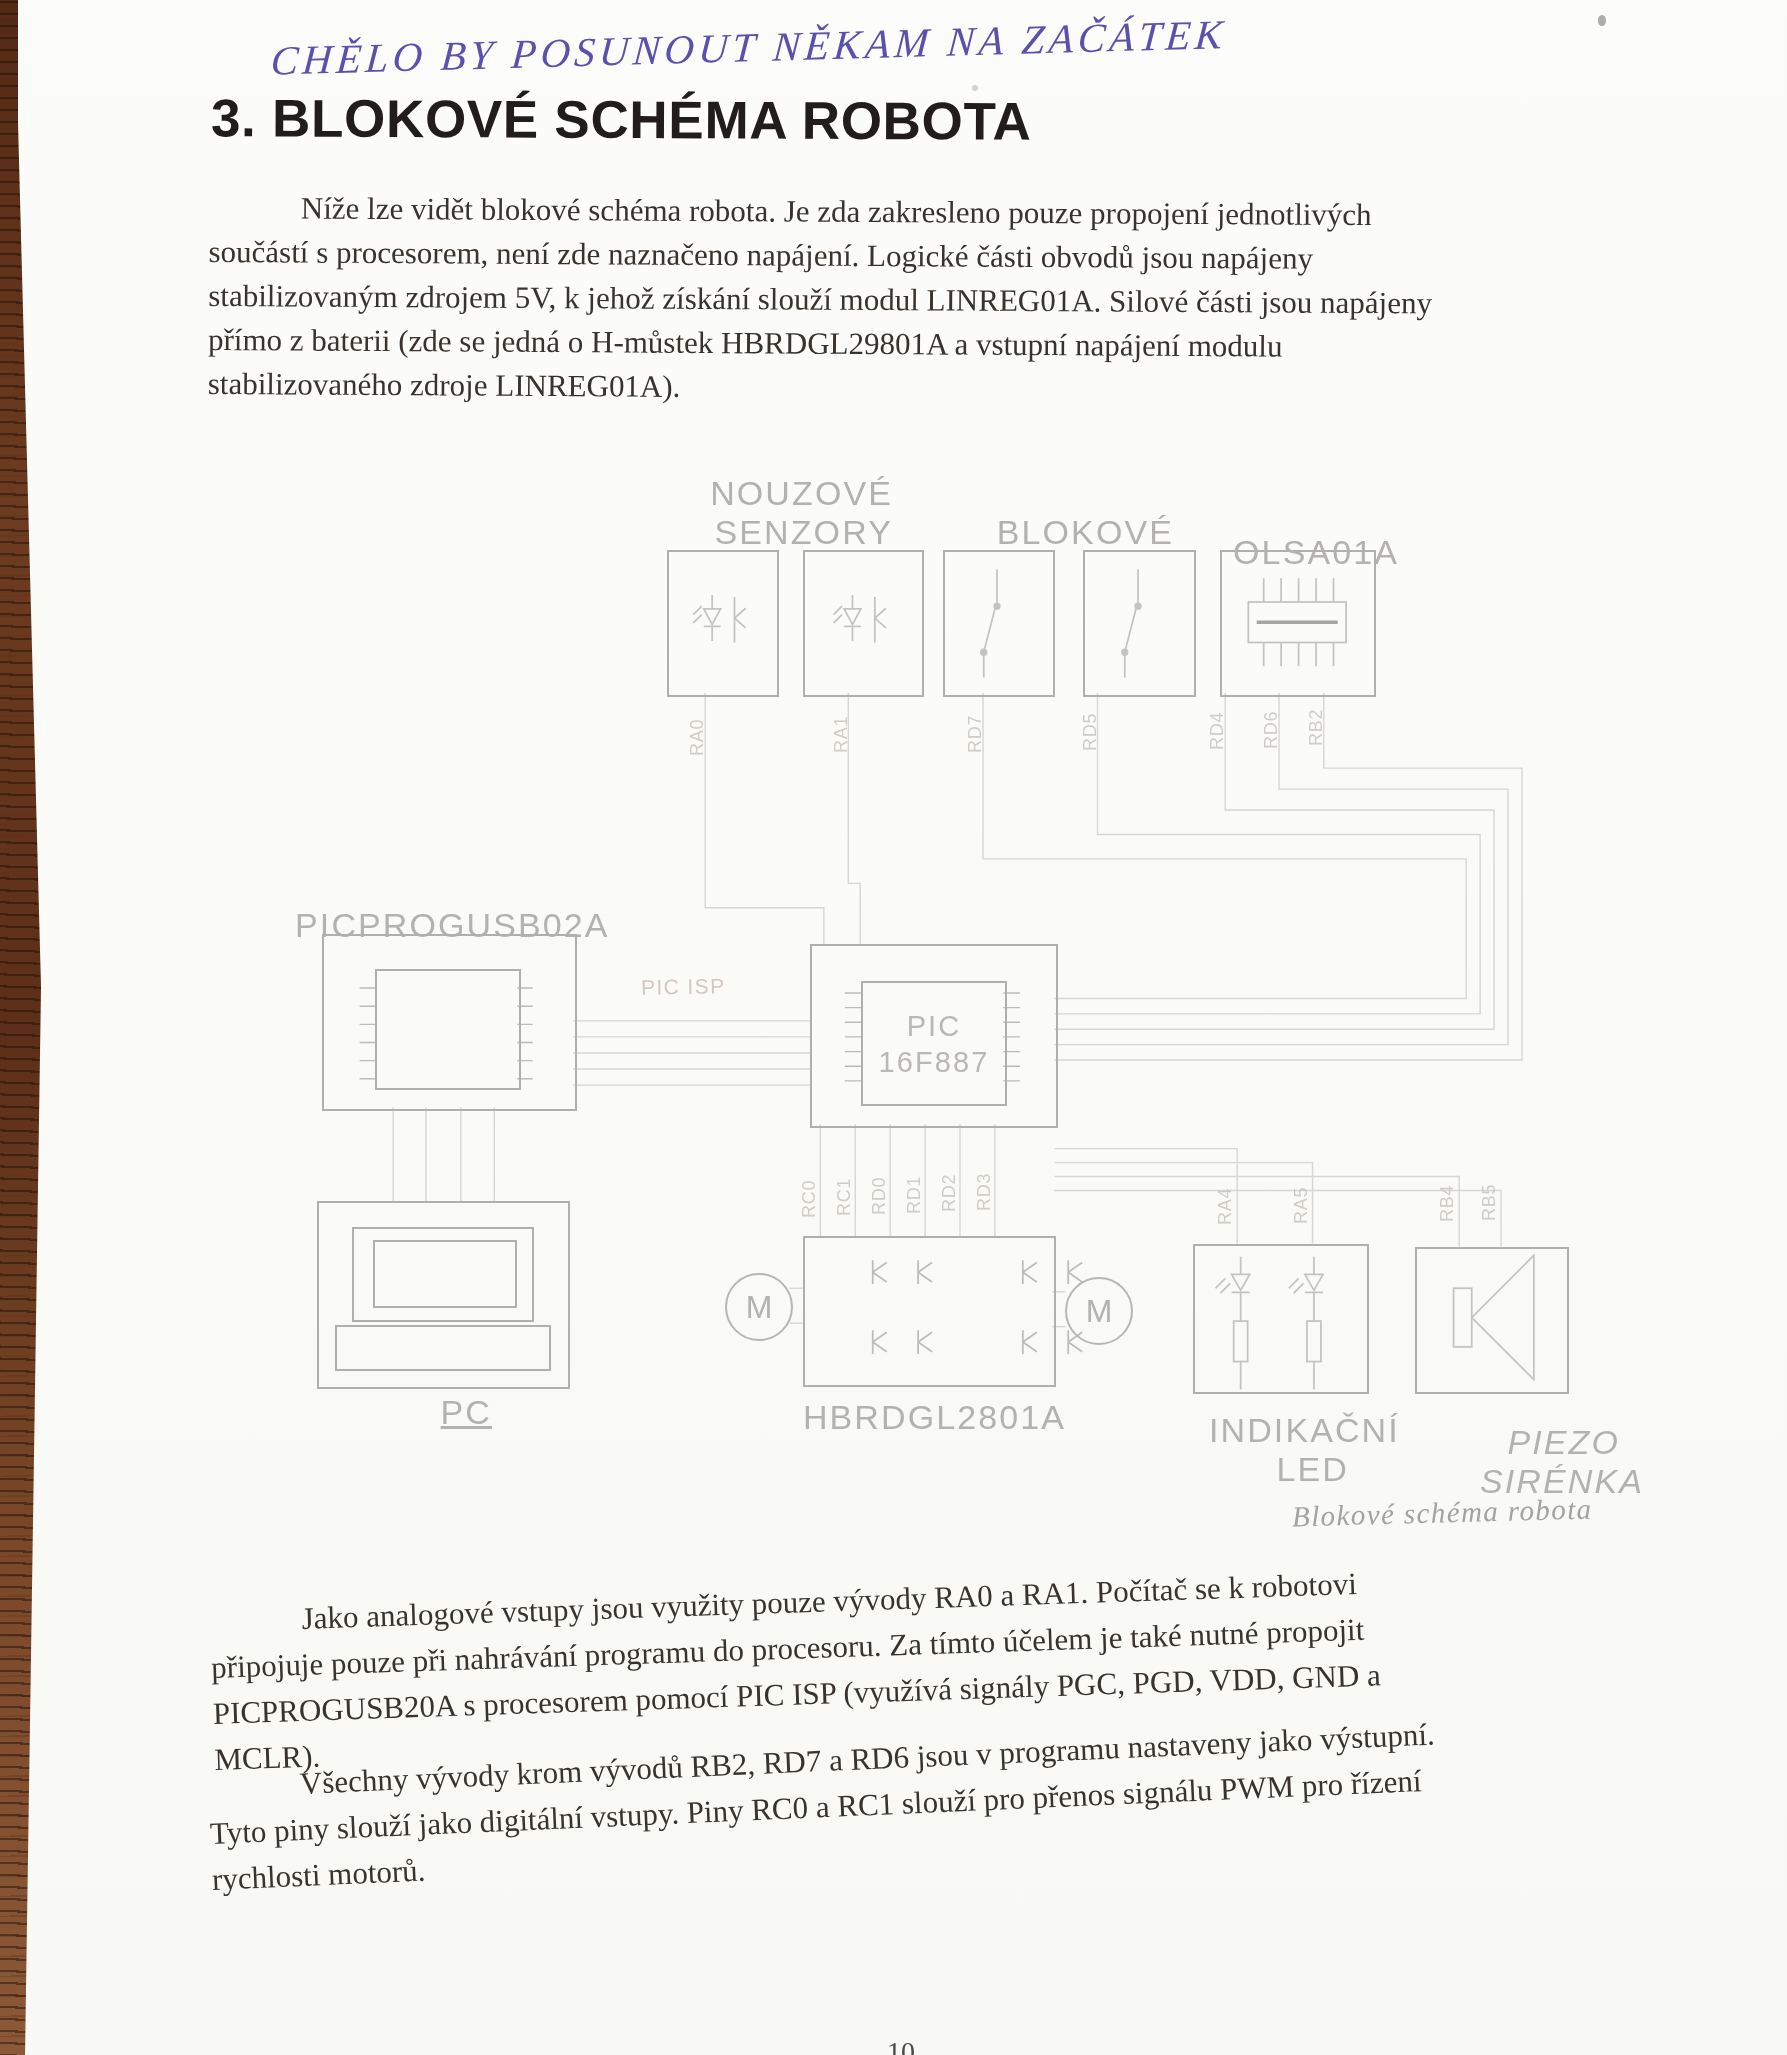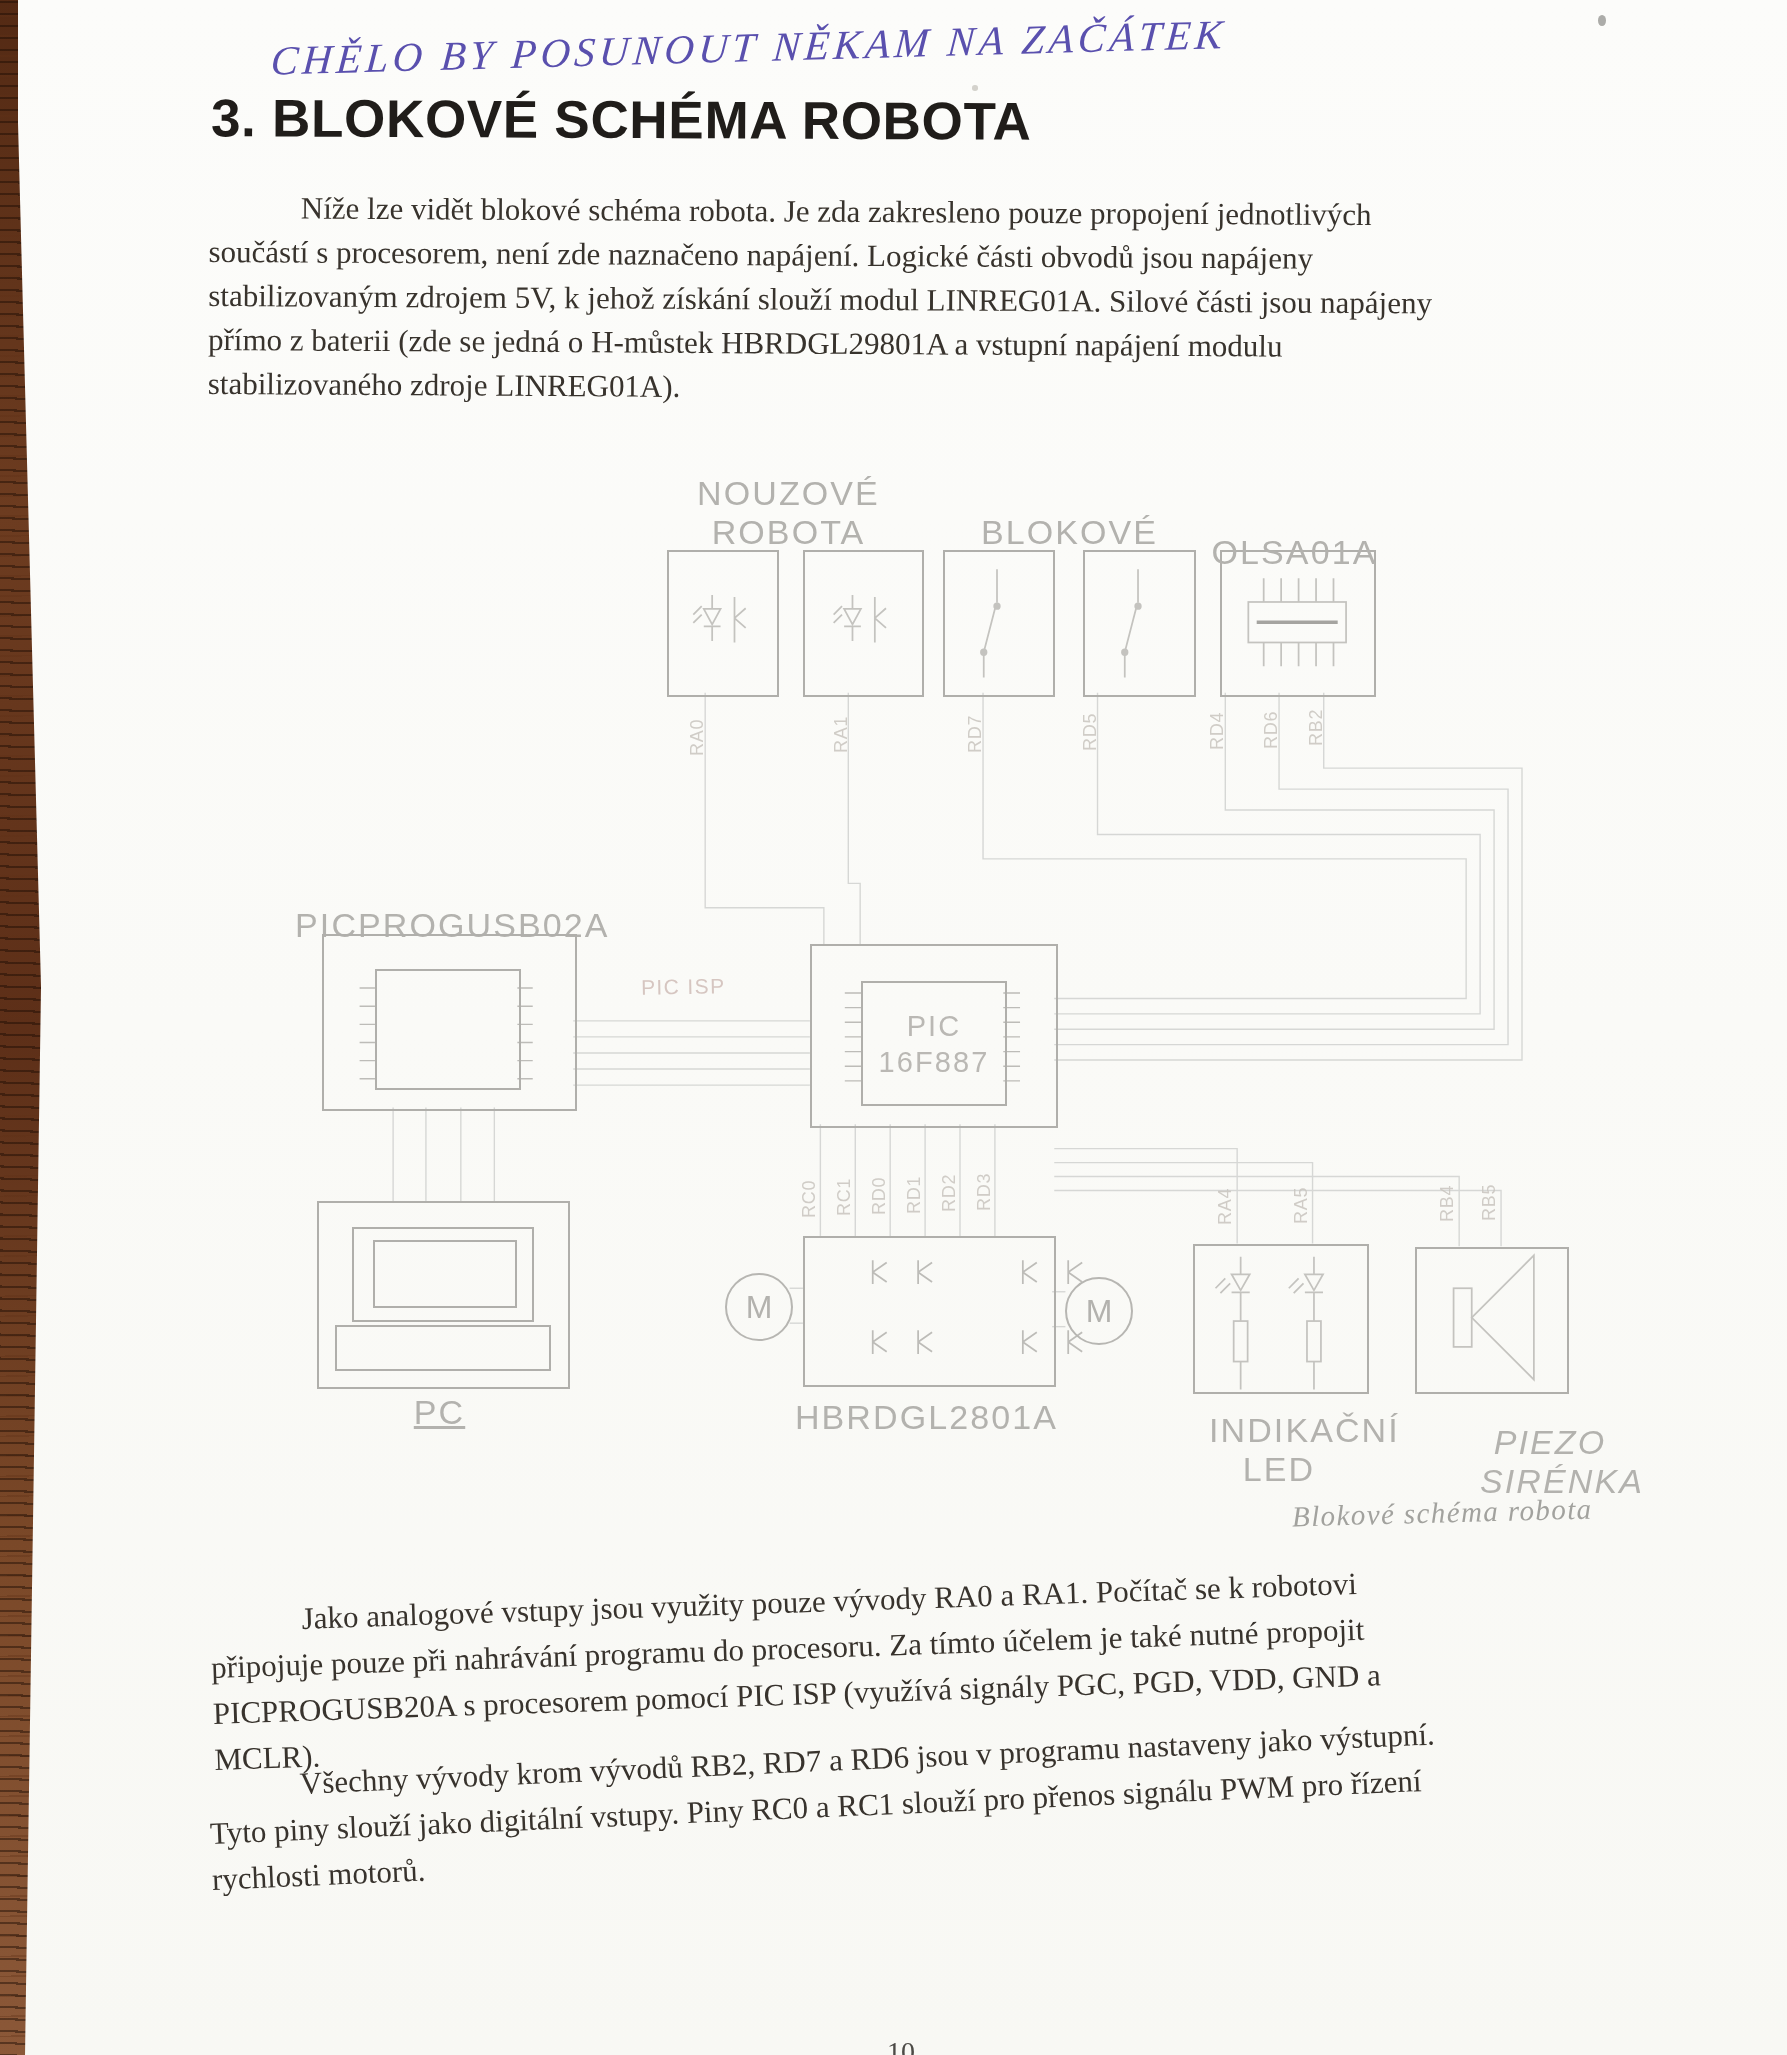--- a/index.html
+++ b/index.html
@@ -22,21 +22,21 @@
         font-size:53px;letter-spacing:0.7px;color:#201d1a;transform:rotate(.25deg);white-space:nowrap;}
   .para{position:absolute;width:1459px;font-size:31px;line-height:44px;color:#38332d;}
   .para .ln{white-space:nowrap;}
   .para .indent{padding-left:92px;}
   #para1{left:209px;top:186px;transform:rotate(.35deg);transform-origin:left top;}
   #para2{left:209px;top:1599px;transform:rotate(-1.9deg);transform-origin:left top;line-height:46px;}
   #para3{left:207px;top:1765px;transform:rotate(-2.5deg);transform-origin:left top;line-height:46px;}
   .diagram{position:absolute;left:293px;top:447px;width:1334px;height:1124px;}
   .dbox{position:absolute;border:2.1px solid #b0afab;}
   .dlabel{position:absolute;font-family:"Liberation Sans",sans-serif;color:#b3b2ae;
-        font-size:34px;letter-spacing:2.1px;text-align:center;line-height:39px;white-space:nowrap;}
+        font-size:34px;letter-spacing:2.1px;text-align:right;line-height:39px;white-space:nowrap;}
   .pin{position:absolute;width:24px;height:67px;display:flex;align-items:center;justify-content:center;
         writing-mode:vertical-rl;transform:rotate(180deg);
         font-family:"Liberation Sans",sans-serif;font-size:18px;letter-spacing:0.7px;color:#c9c5bf;opacity:.85;}
   .mcircle{position:absolute;width:64px;height:64px;border:2.1px solid #b7b6b2;border-radius:50%;
         display:flex;align-items:center;justify-content:center;
         font-family:"Liberation Sans",sans-serif;font-size:32px;color:#b3b2ae;}
   .picinner{display:flex;flex-direction:column;align-items:center;justify-content:center;
         font-family:"Liberation Sans",sans-serif;font-size:29px;letter-spacing:2.1px;color:#bab8b4;line-height:36px;}
   .buslabel{position:absolute;left:348px;top:528px;font-family:"Liberation Sans",sans-serif;
         font-size:21px;letter-spacing:1.4px;color:#d6c6c1;transform:rotate(-1deg);}
@@ -174,21 +174,21 @@
       </svg>
 
       <div class="dbox" style="left:374px;top:103px;width:108px;height:143px;"></div>
       <div class="dbox" style="left:510px;top:103px;width:117px;height:143px;"></div>
       <div class="dbox" style="left:650px;top:103px;width:108px;height:143px;"></div>
       <div class="dbox" style="left:790px;top:103px;width:109px;height:143px;"></div>
       <div class="dbox" style="left:927px;top:103px;width:152px;height:143px;"></div>
 
       <div class="dlabel" style="left:391px;top:26.5px;width:209px;">
         <div>NOUZOVÉ</div>
-        <div>ROBOTA</div>
+        <div>SENZORY</div>
       </div>
       <div class="dlabel" style="left:672px;top:66px;width:209px;">BLOKOVÉ</div>
       <div class="dlabel" style="left:897px;top:66px;width:209px;margin-top:20px;">OLSA01A</div>
 
       <div class="pin" style="left:392px;top:257px;">RA0</div>
       <div class="pin" style="left:536px;top:254px;">RA1</div>
       <div class="pin" style="left:670px;top:253px;">RD7</div>
       <div class="pin" style="left:785px;top:251px;">RD5</div>
       <div class="pin" style="left:912px;top:250px;">RD4</div>
       <div class="pin" style="left:966px;top:249px;">RD6</div>

